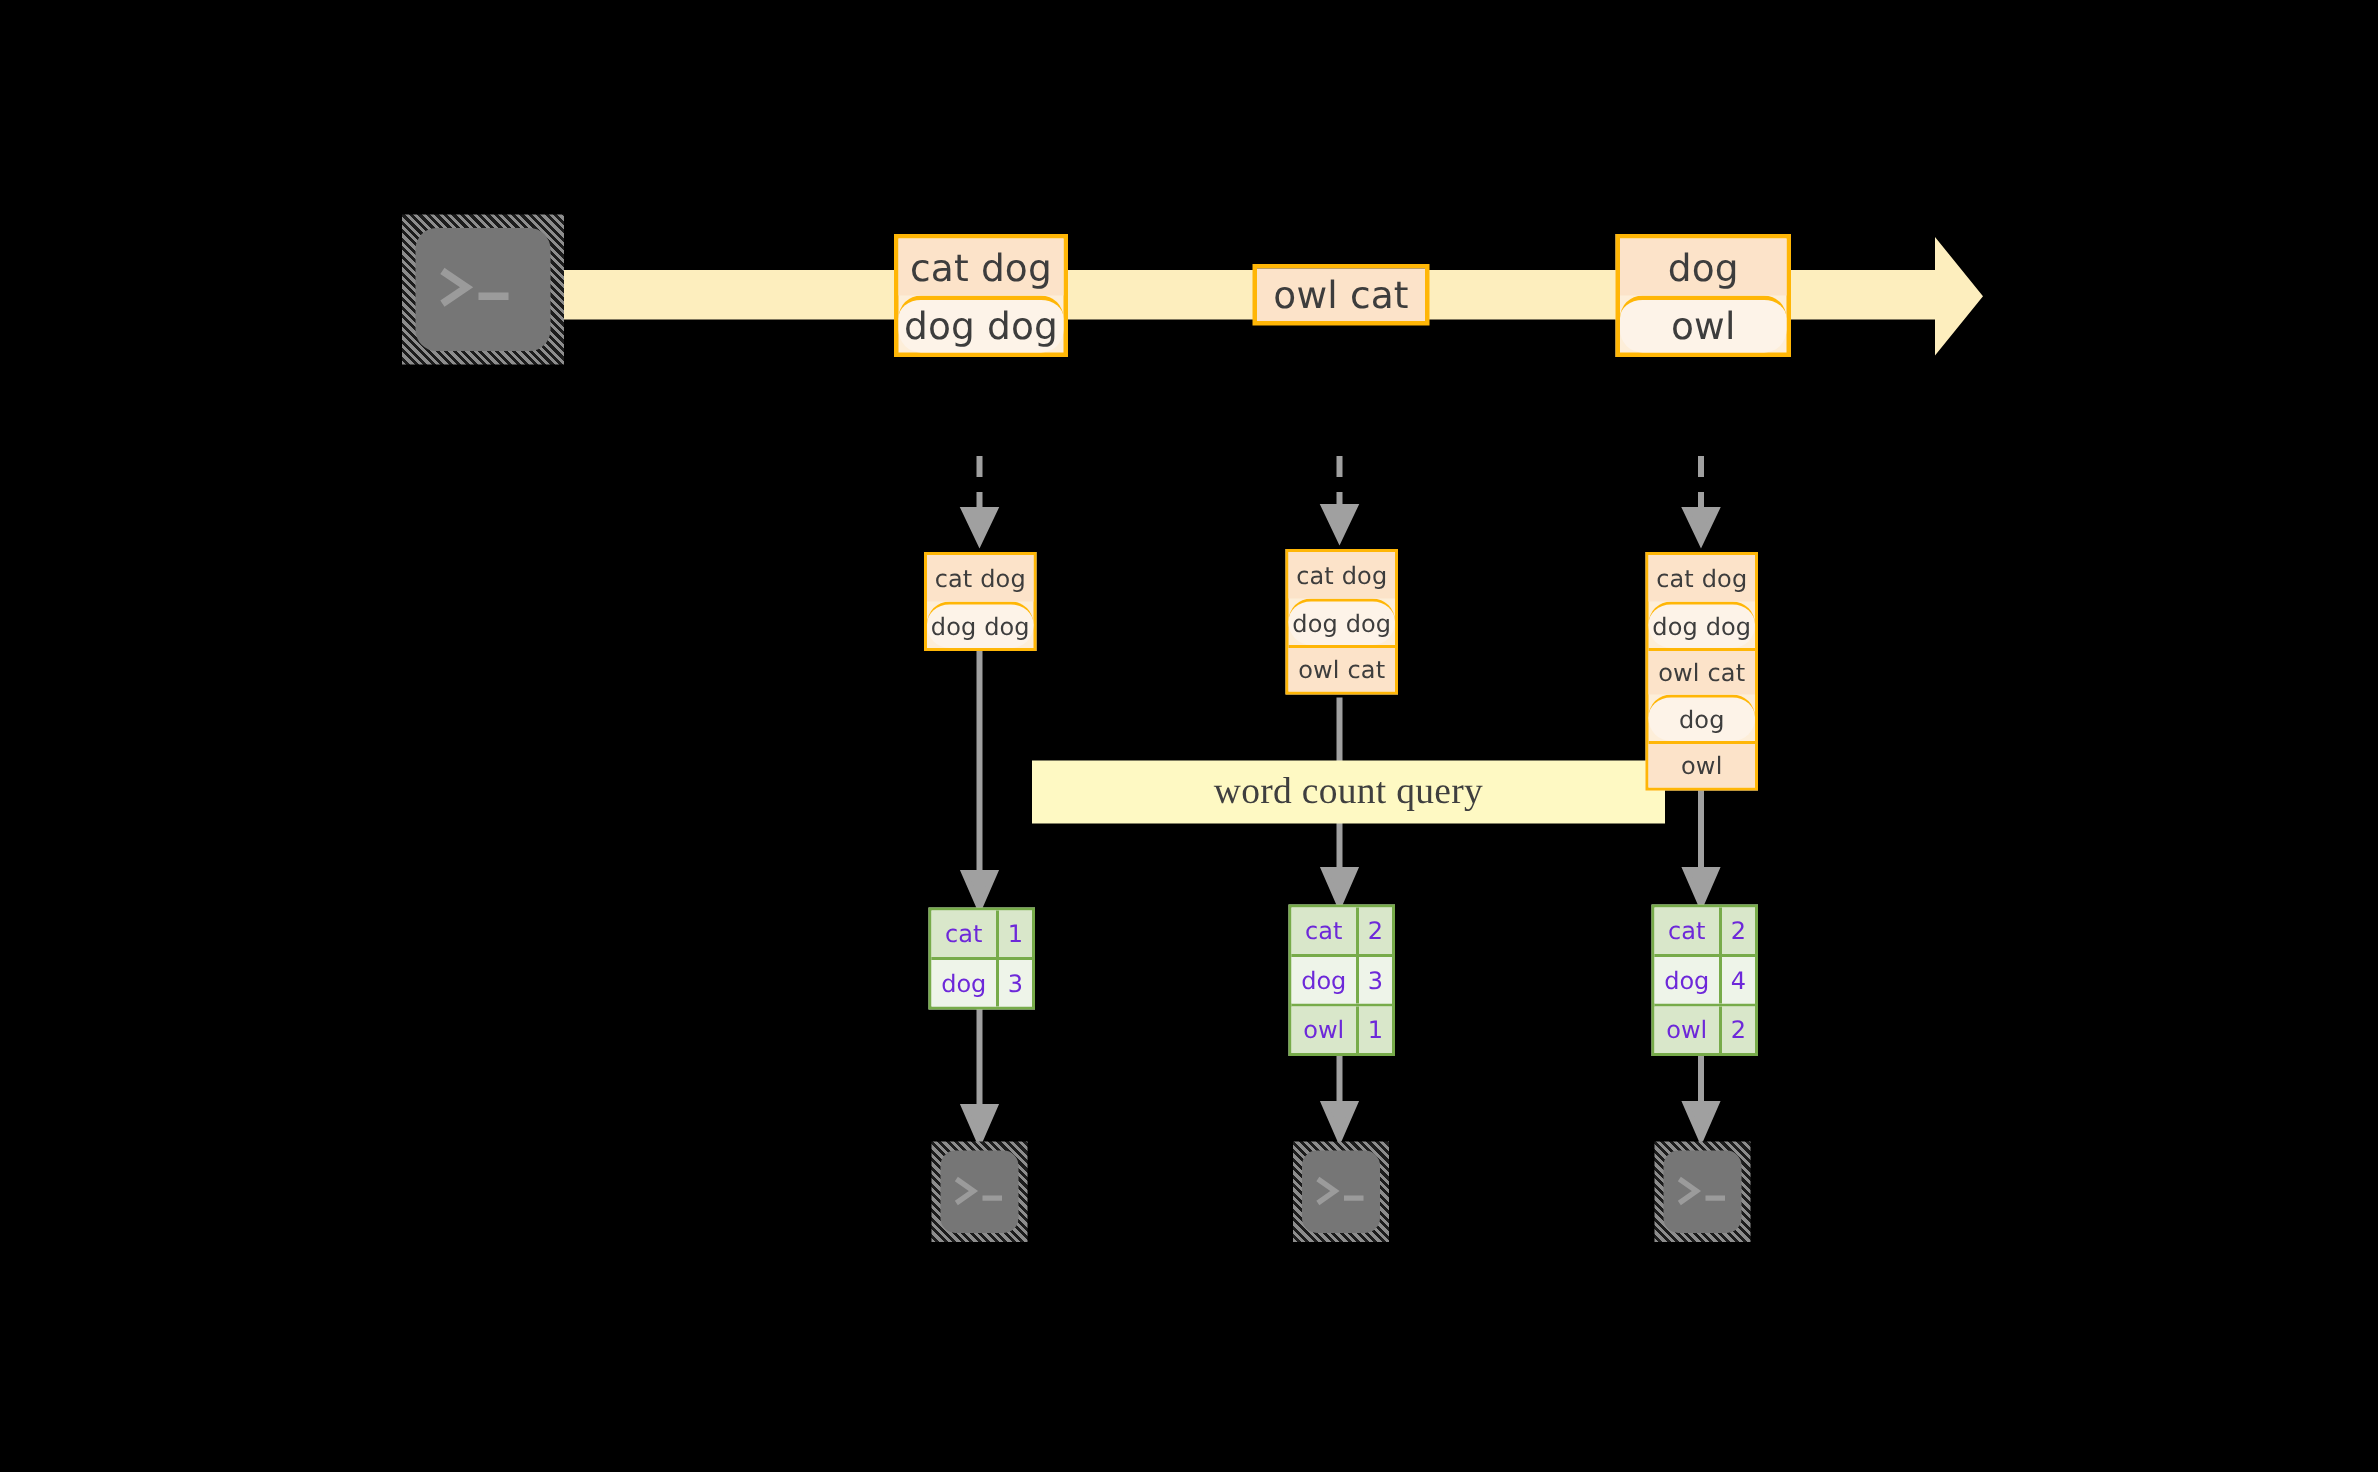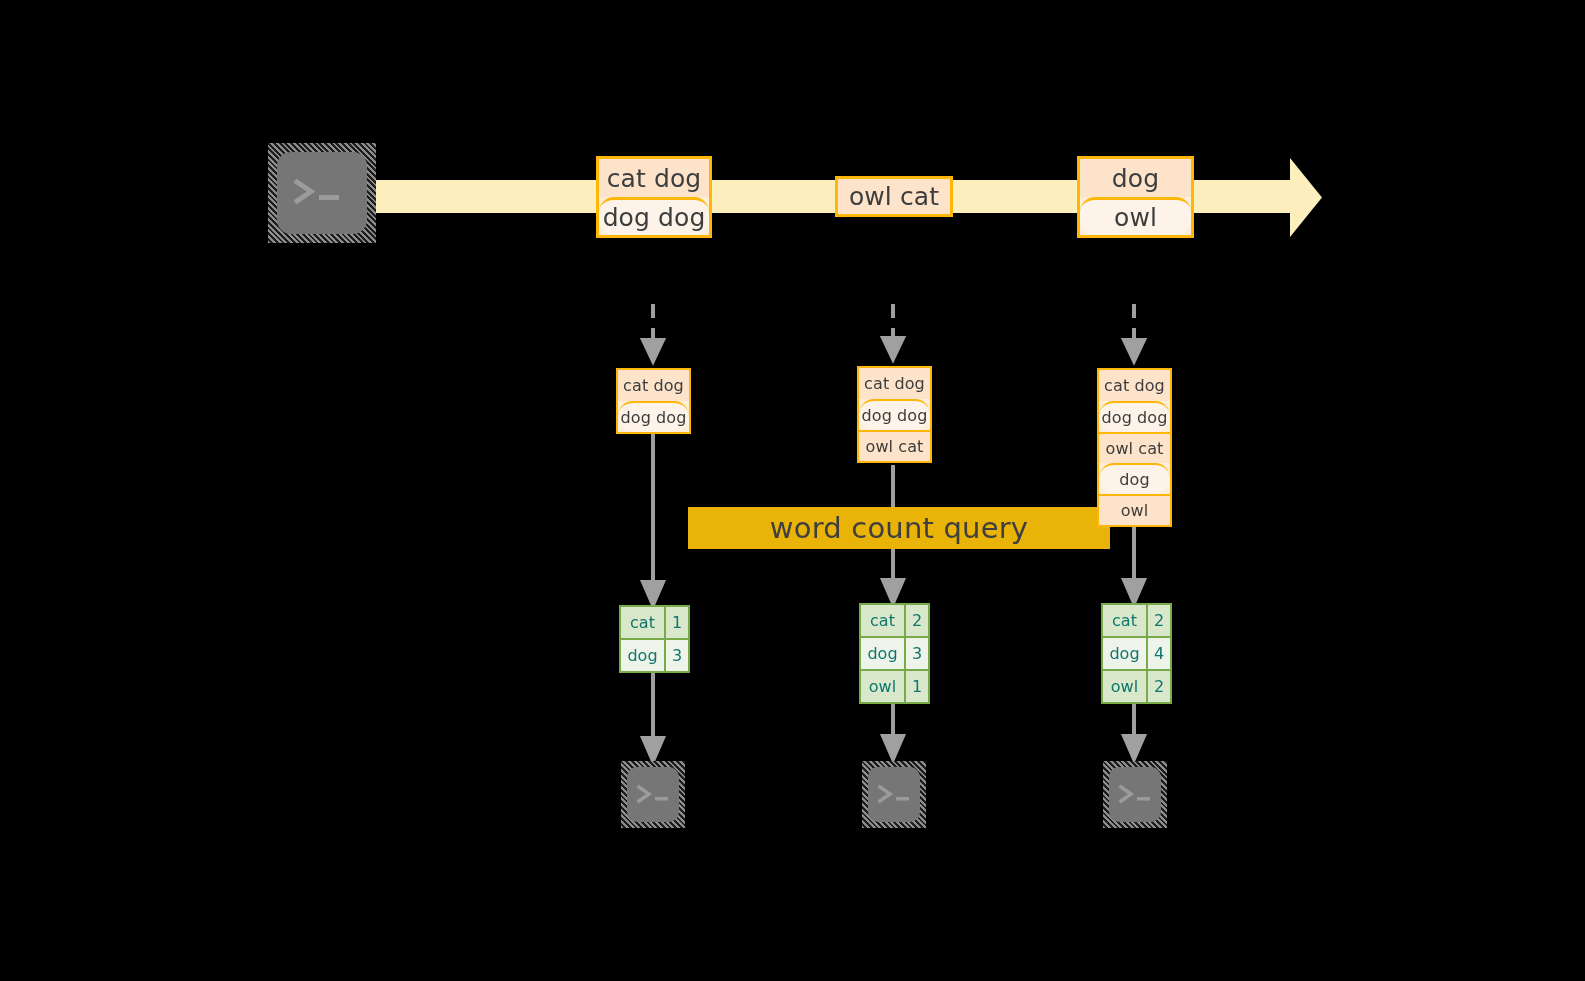--- a/index.html
+++ b/index.html
@@ -99,45 +99,46 @@
   }
   .result-row + .result-row { border-top: 2px solid #77ab4a; }
   .result-row.shade-a .result-cell { background: #d9e7ca; }
   .result-row.shade-b .result-cell { background: #eef4e9; }
   .result-cell {
     box-sizing: border-box;
     display: flex;
     align-items: center;
     justify-content: center;
     font-size: 16px;
-    color: #0f766e;
+    color: #6d28d9;
   }
   .result-cell.word {
     width: 45px;
     border-right: 2px solid #77ab4a;
   }
   .result-cell.count { width: 22px; }
 
   
   .connector {
     position: absolute;
     pointer-events: none;
   }
 
   
   .query-banner {
     position: absolute;
-    background: #eab308;
+    background: #fef9c3;
     display: flex;
     align-items: center;
     justify-content: center;
     color: #3f3f3f;
-    font-size: 29px;
+    font-size: 25px;
     letter-spacing: 0.2px;
     white-space: nowrap;
+    font-family: Liberation Serif, serif;
   }
 </style>
 </head>
 <body>
 
 <div id="stage">
 
   <svg class="stream-arrow" width="1585" height="981">
     <path d="M 345 132 L 1290 132 L 1290 110 L 1322 149.5 L 1290 189 L 1290 165 L 345 165 Z" fill="#fdeebe"></path>
   </svg>

